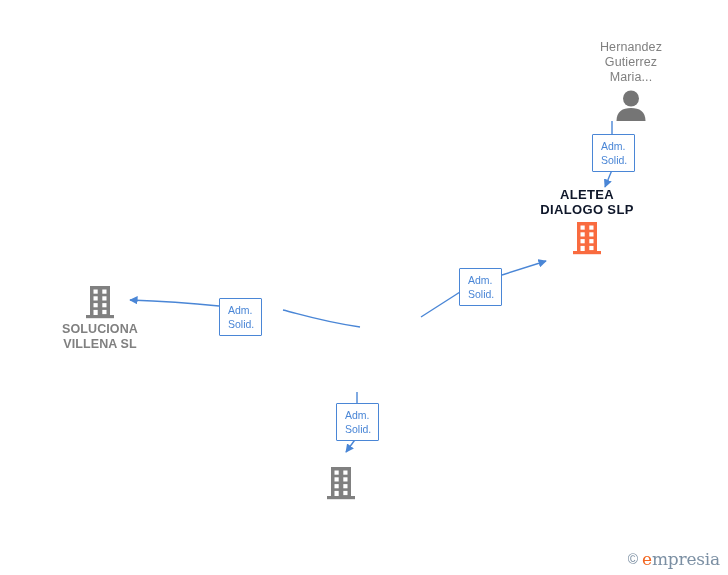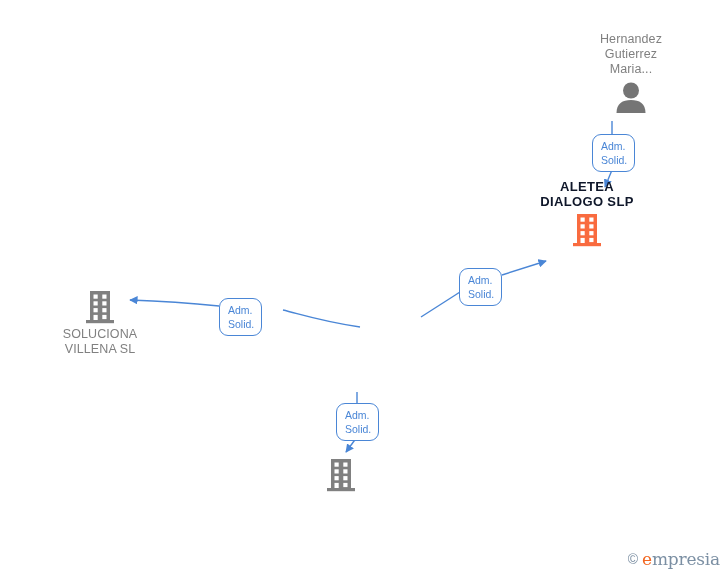--- a/index.html
+++ b/index.html
@@ -28,20 +28,21 @@
     pointer-events: none;
   }
 
   
   .node {
     position: absolute;
     width: 150px;
     margin-left: -75px;
     text-align: center;
     line-height: 1.18;
+    margin-top: 8px;
   }
   .node-label {
     color: #808080;
     font-size: 12.5px;
     letter-spacing: 0.1px;
     white-space: pre-line;
   }
   .node-label.company {
     font-weight: bold;
     font-size: 13px;
@@ -56,21 +57,21 @@
     justify-content: center;
     align-items: flex-end;
     height: 34px;
   }
 
   
   .edge-label {
     position: absolute;
     box-sizing: border-box;
     border: 1.4px solid #4a86d6;
-    border-radius: 9px;
+    border-radius: 1px;
     background: #ffffff;
     color: #4a86d6;
     font-size: 10.5px;
     line-height: 14px;
     padding: 4px 7px 4px 8px;
     text-align: left;
     white-space: pre-line;
     z-index: 5;
   }
 
@@ -167,21 +168,21 @@
         <rect x="9.5" y="11.3" width="4.2" height="4.2" fill="#ffffff"></rect>
         <rect x="18.3" y="11.3" width="4.2" height="4.2" fill="#ffffff"></rect>
         <rect x="9.5" y="18.1" width="4.2" height="4.2" fill="#ffffff"></rect>
         <rect x="18.3" y="18.1" width="4.2" height="4.2" fill="#ffffff"></rect>
         <rect x="9.5" y="24.9" width="4.2" height="5.1" fill="#ffffff"></rect>
         <rect x="18.3" y="24.9" width="4.2" height="4.2" fill="#ffffff"></rect>
       </svg>
     </div>
   </div>
 
-  <div class="node" style="left:100px; top:290px;">
+  <div class="node" style="left:100px; top:277px;font-weight:bold;">
     <div class="icon-wrap">
       <svg width="32" height="34" viewBox="0 0 32 34" xmlns="http://www.w3.org/2000/svg">
         <rect x="6" y="1" width="20" height="29" fill="#808080"></rect>
         <rect x="2" y="30" width="28" height="3.2" fill="#808080"></rect>
         <rect x="9.5" y="4.5" width="4.2" height="4.2" fill="#ffffff"></rect>
         <rect x="18.3" y="4.5" width="4.2" height="4.2" fill="#ffffff"></rect>
         <rect x="9.5" y="11.3" width="4.2" height="4.2" fill="#ffffff"></rect>
         <rect x="18.3" y="11.3" width="4.2" height="4.2" fill="#ffffff"></rect>
         <rect x="9.5" y="18.1" width="4.2" height="4.2" fill="#ffffff"></rect>
         <rect x="18.3" y="18.1" width="4.2" height="4.2" fill="#ffffff"></rect>

